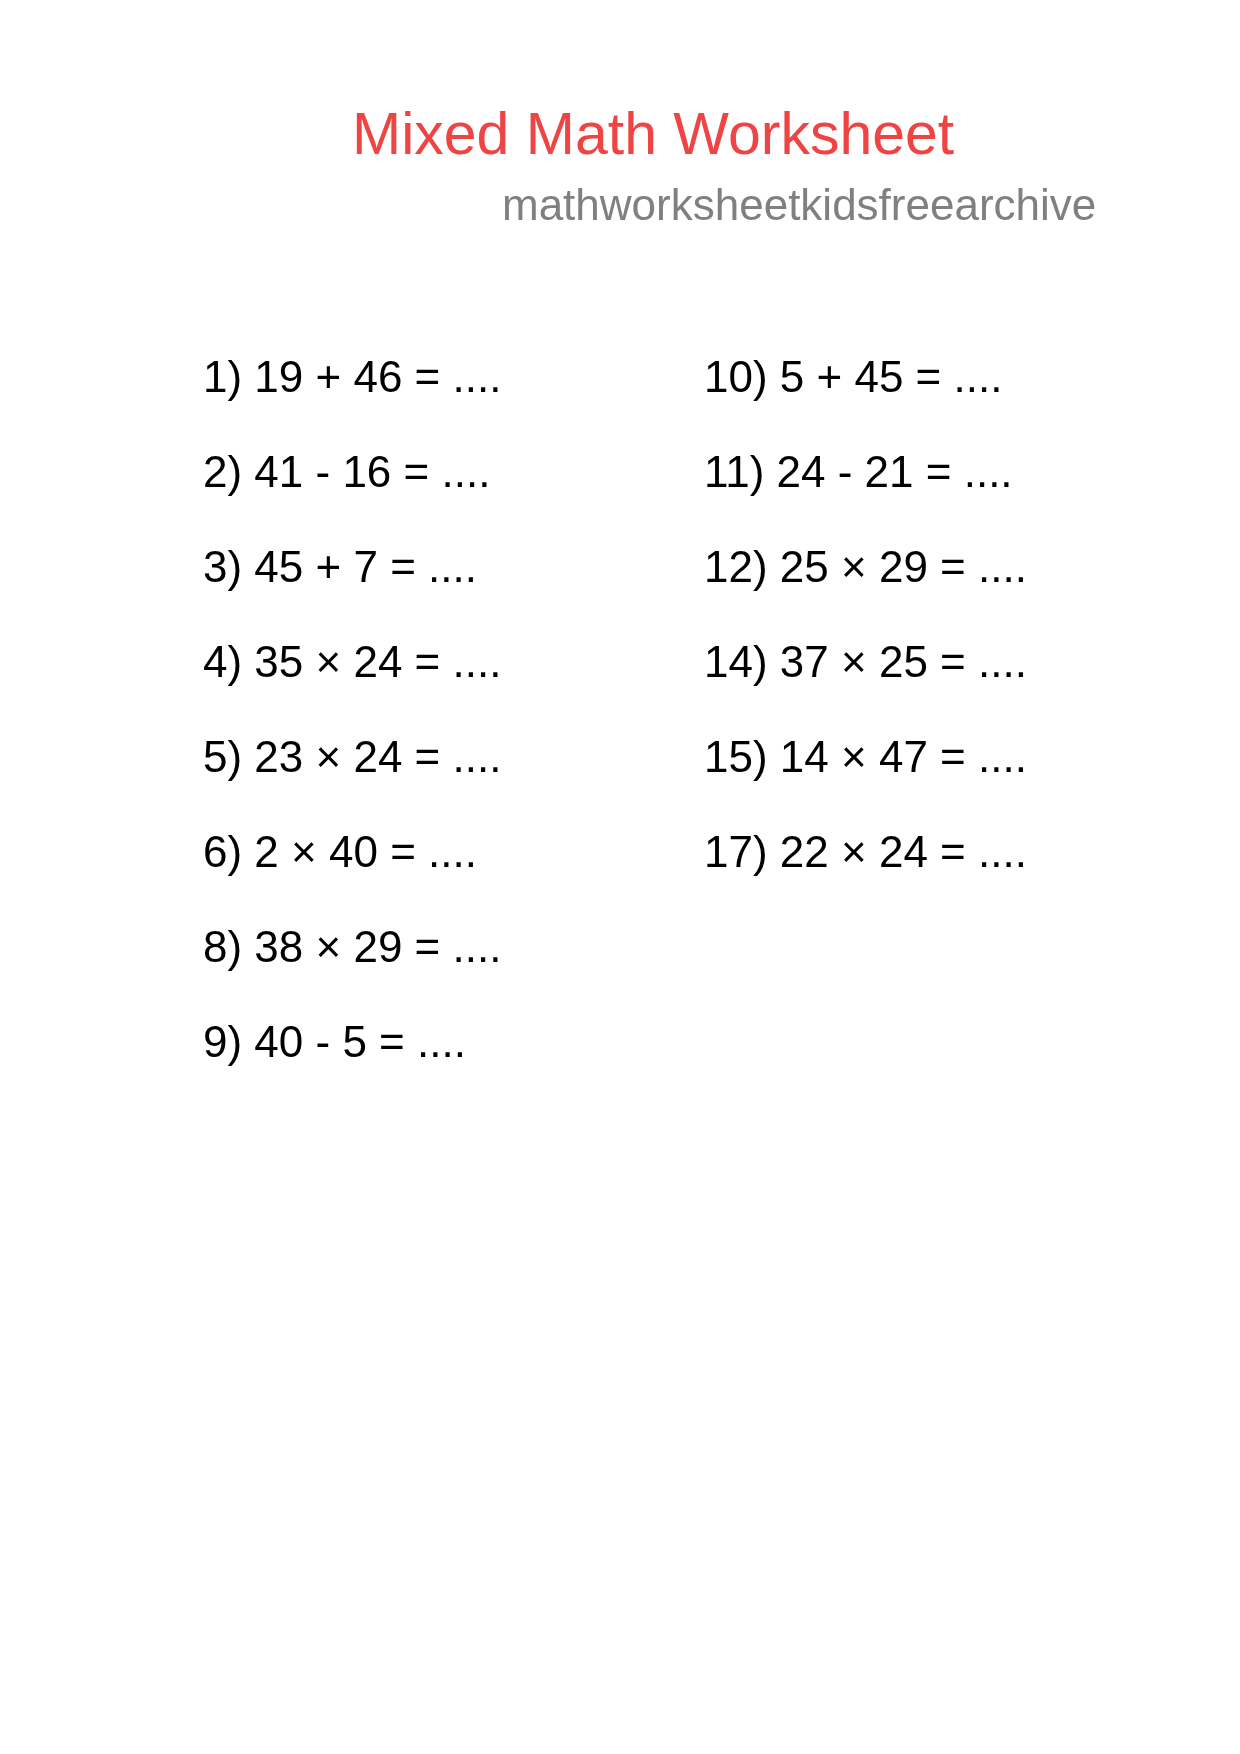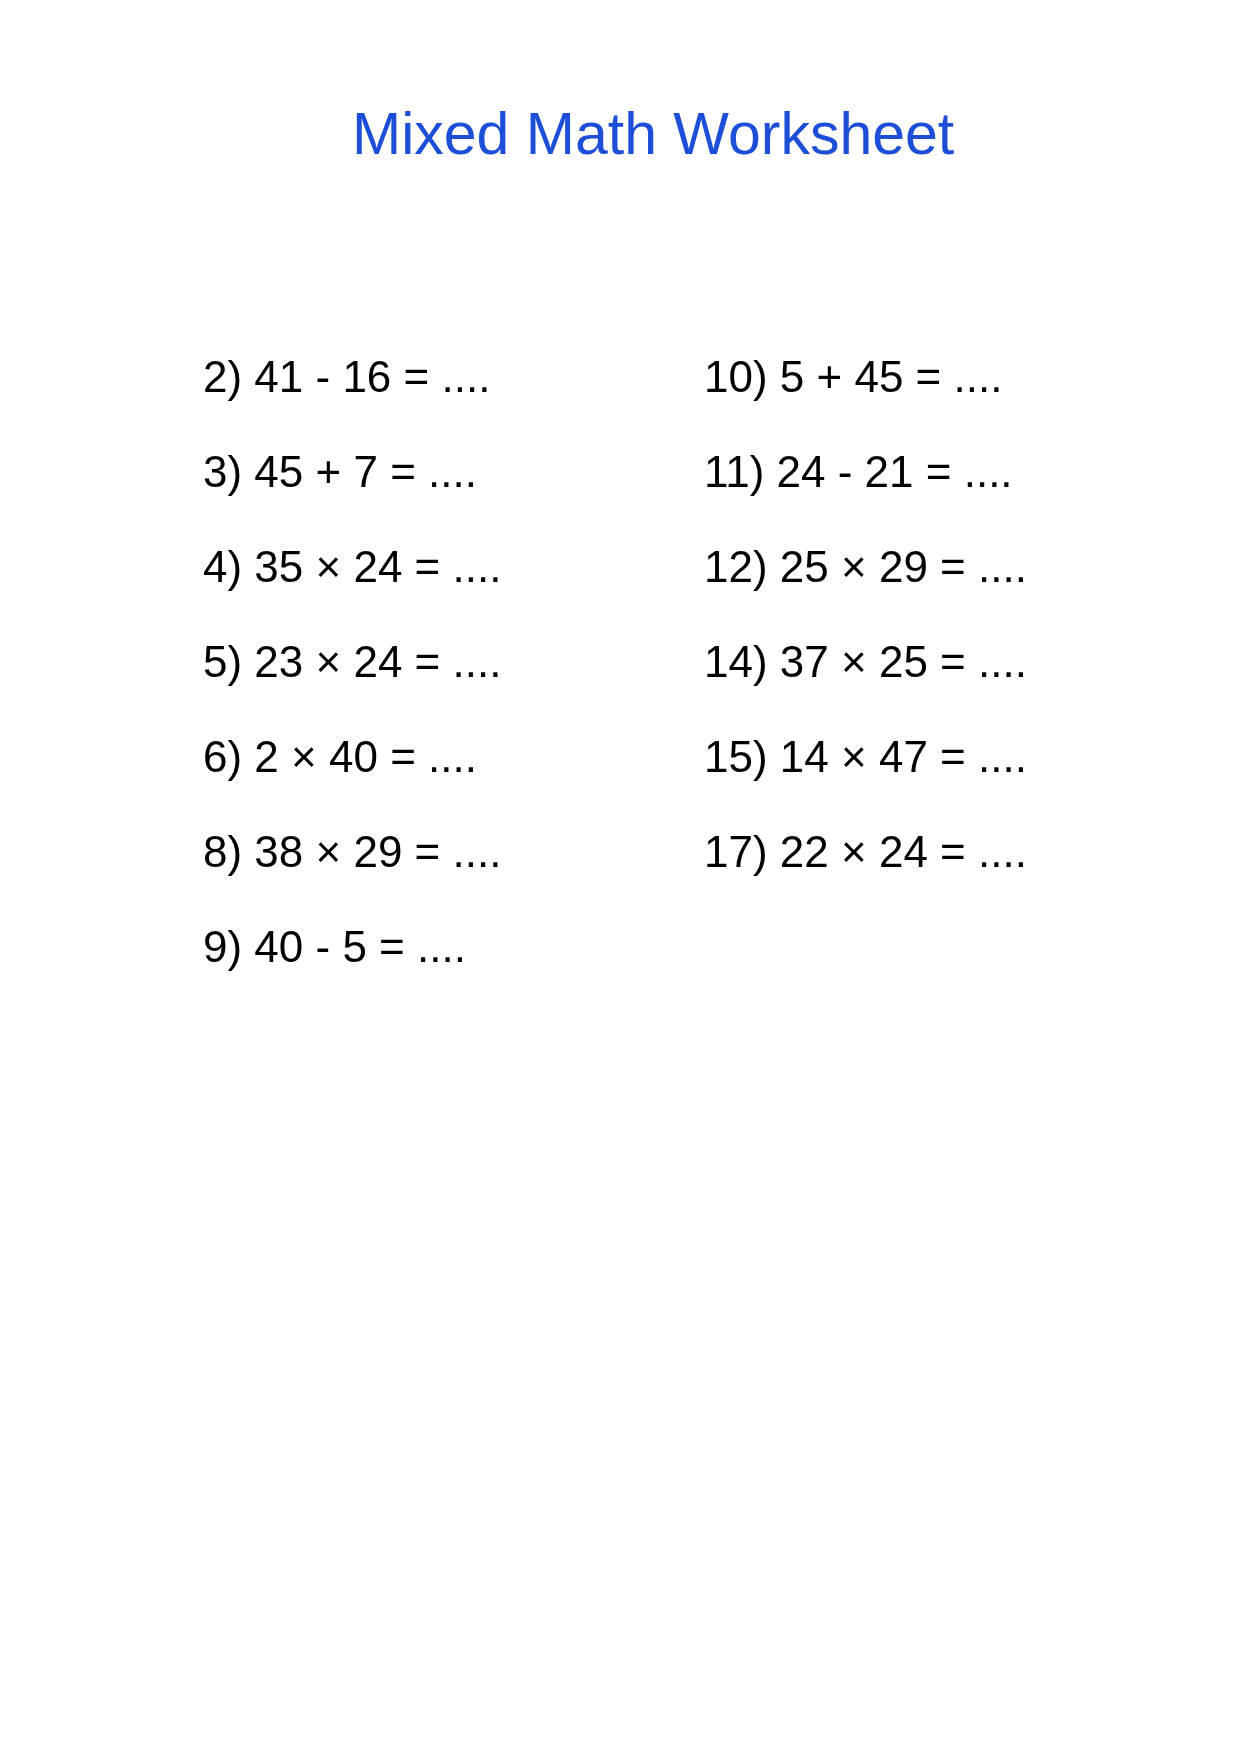--- a/index.html
+++ b/index.html
@@ -22,21 +22,21 @@
       height: 1754px;
       background: #ffffff;
     }
     .title {
       position: absolute;
       left: 352px;
       top: 105px;
       font-size: 59px;
       line-height: 1;
       white-space: nowrap;
-      color: #1d4ed8;
+      color: #ef4444;
     }
     .subtitle {
       position: absolute;
       left: 502px;
       top: 183px;
       font-size: 44px;
       line-height: 1;
       white-space: nowrap;
       color: #808080;
     }
@@ -56,22 +56,24 @@
       white-space: nowrap;
       color: #000000;
     }
     .problem span { white-space: pre; }
   </style>
 </head>
 <body>
 
 <div class="page">
   <div class="title">Mixed Math Worksheet</div>
+  <div class="subtitle">mathworksheetkidsfreearchive</div>
 
   <ol class="column left">
+    <li class="problem"><span>1)</span> <span>19 + 46 = ....</span></li>
     <li class="problem"><span>2)</span> <span>41 - 16 = ....</span></li>
     <li class="problem"><span>3)</span> <span>45 + 7 = ....</span></li>
     <li class="problem"><span>4)</span> <span>35 × 24 = ....</span></li>
     <li class="problem"><span>5)</span> <span>23 × 24 = ....</span></li>
     <li class="problem"><span>6)</span> <span>2 × 40 = ....</span></li>
     <li class="problem"><span>8)</span> <span>38 × 29 = ....</span></li>
     <li class="problem"><span>9)</span> <span>40 - 5 = ....</span></li>
   </ol>
 
   <ol class="column right">

